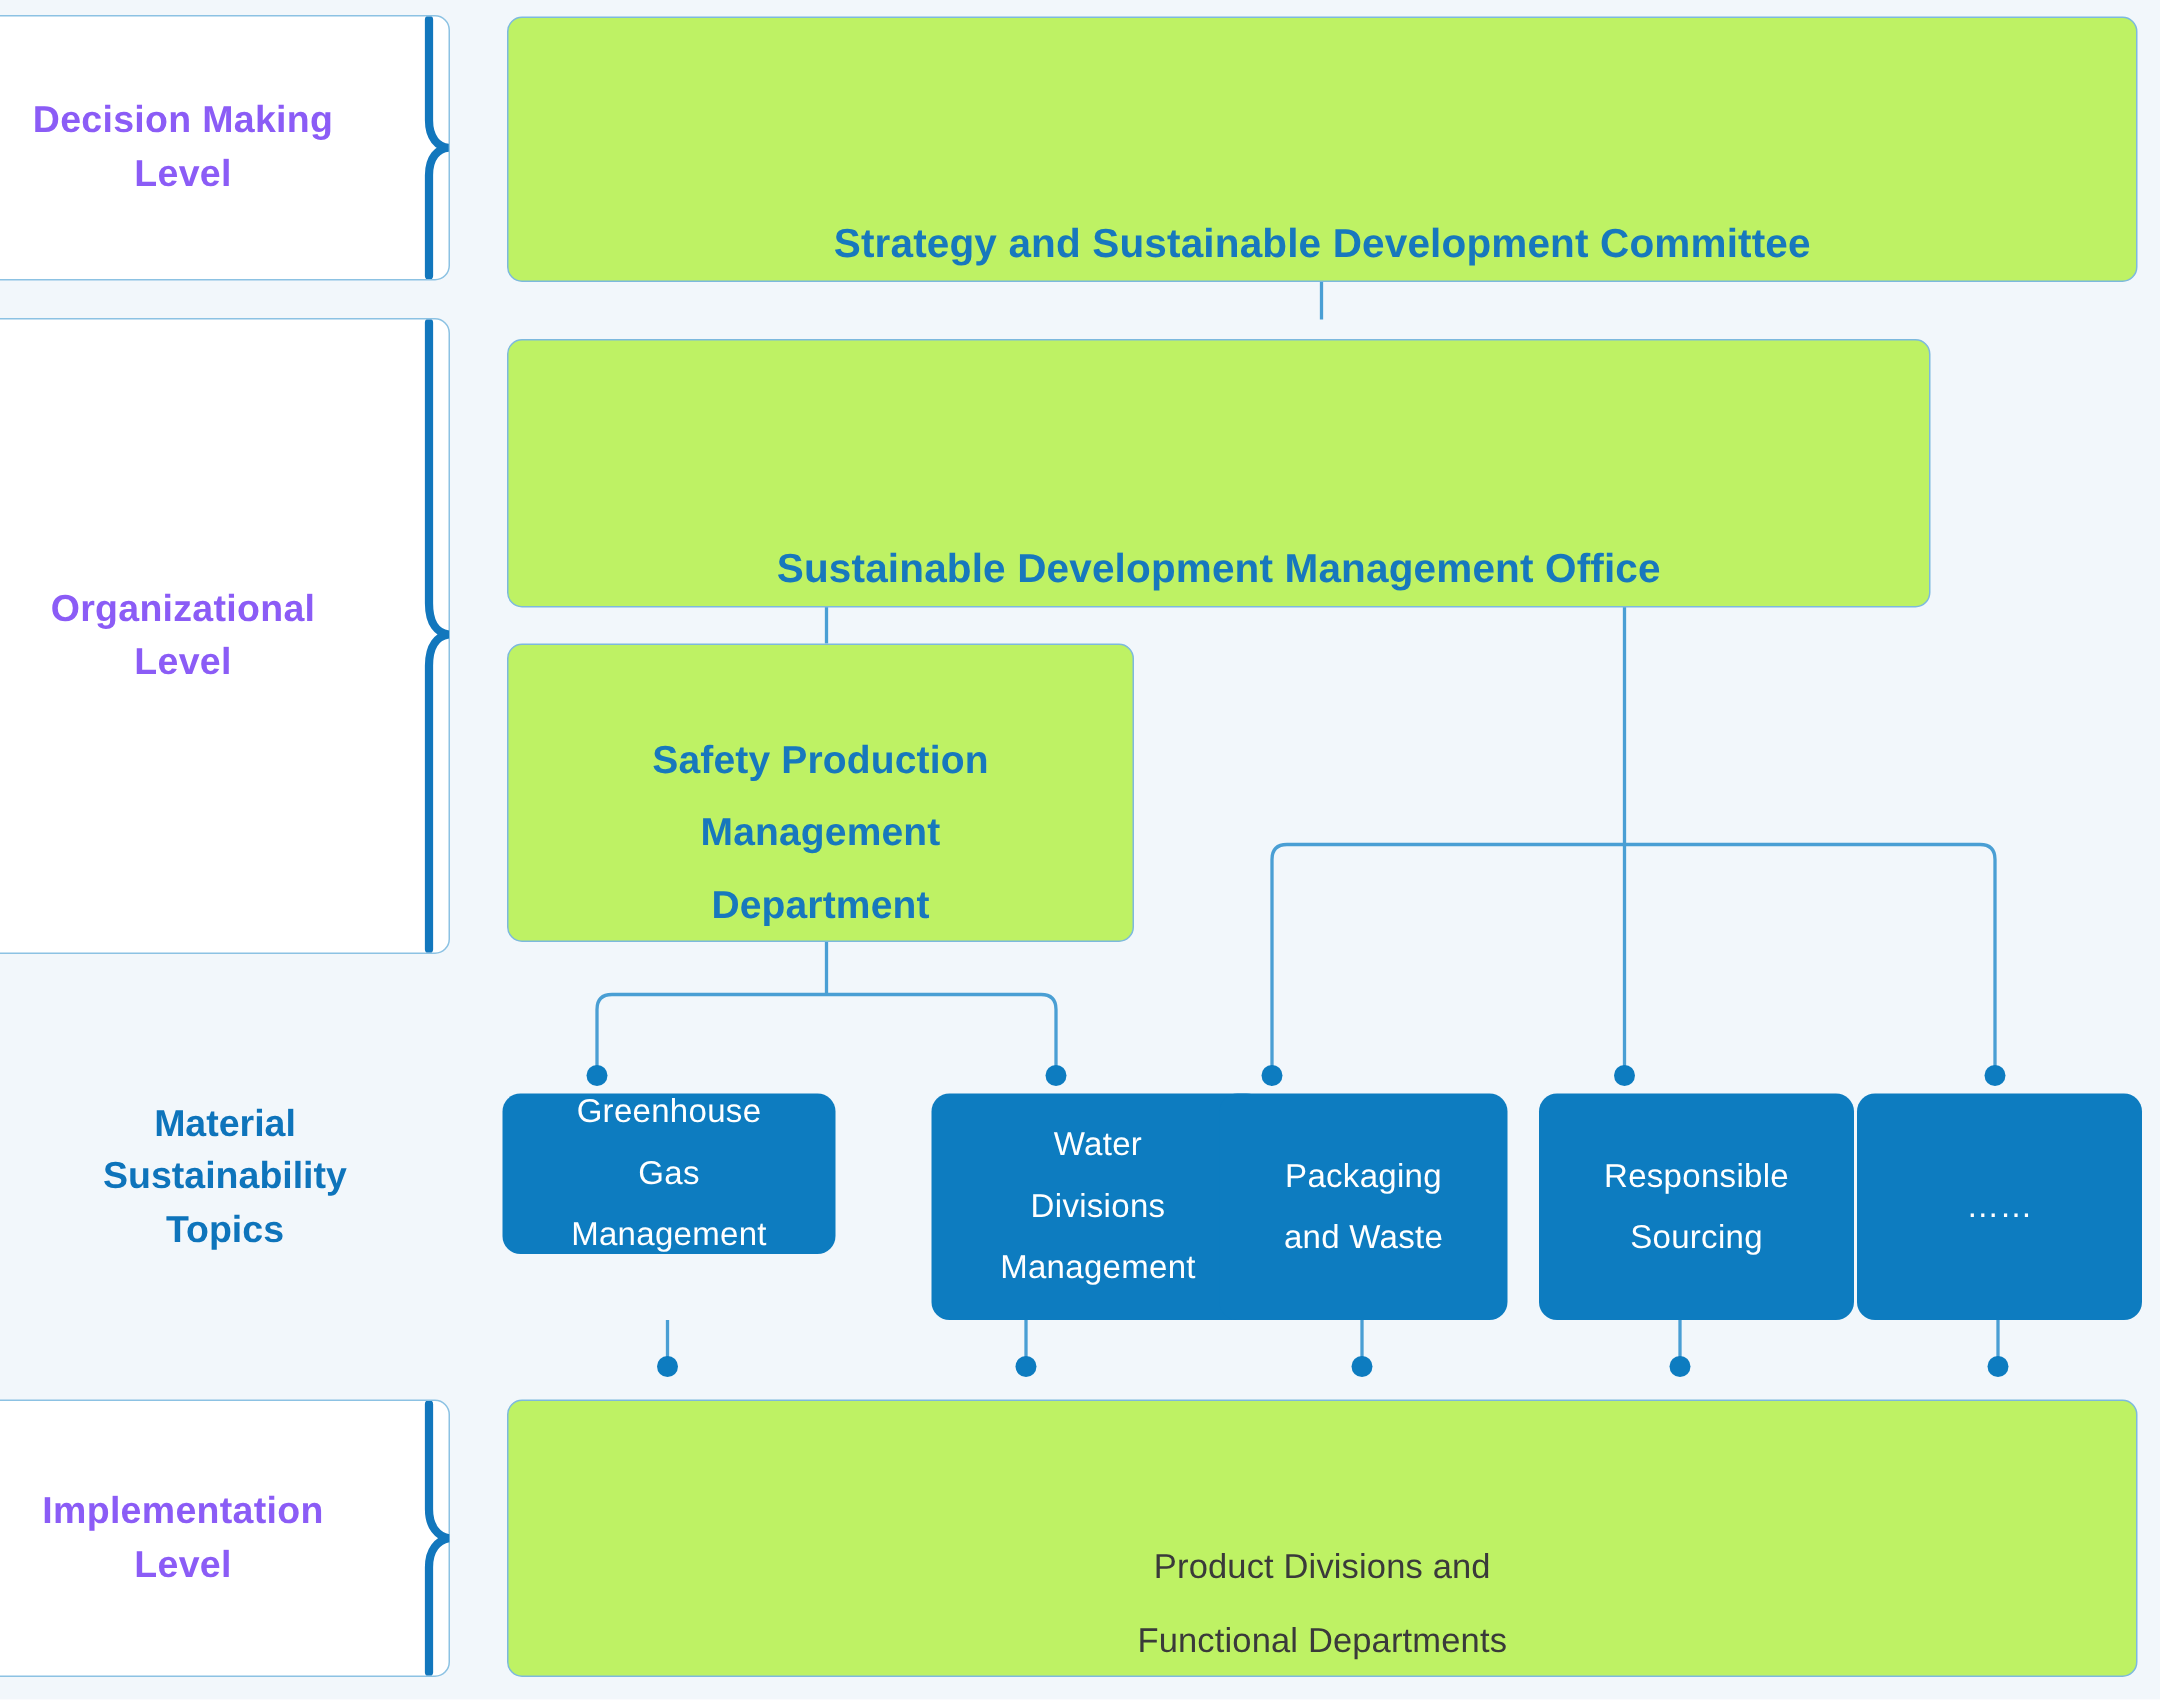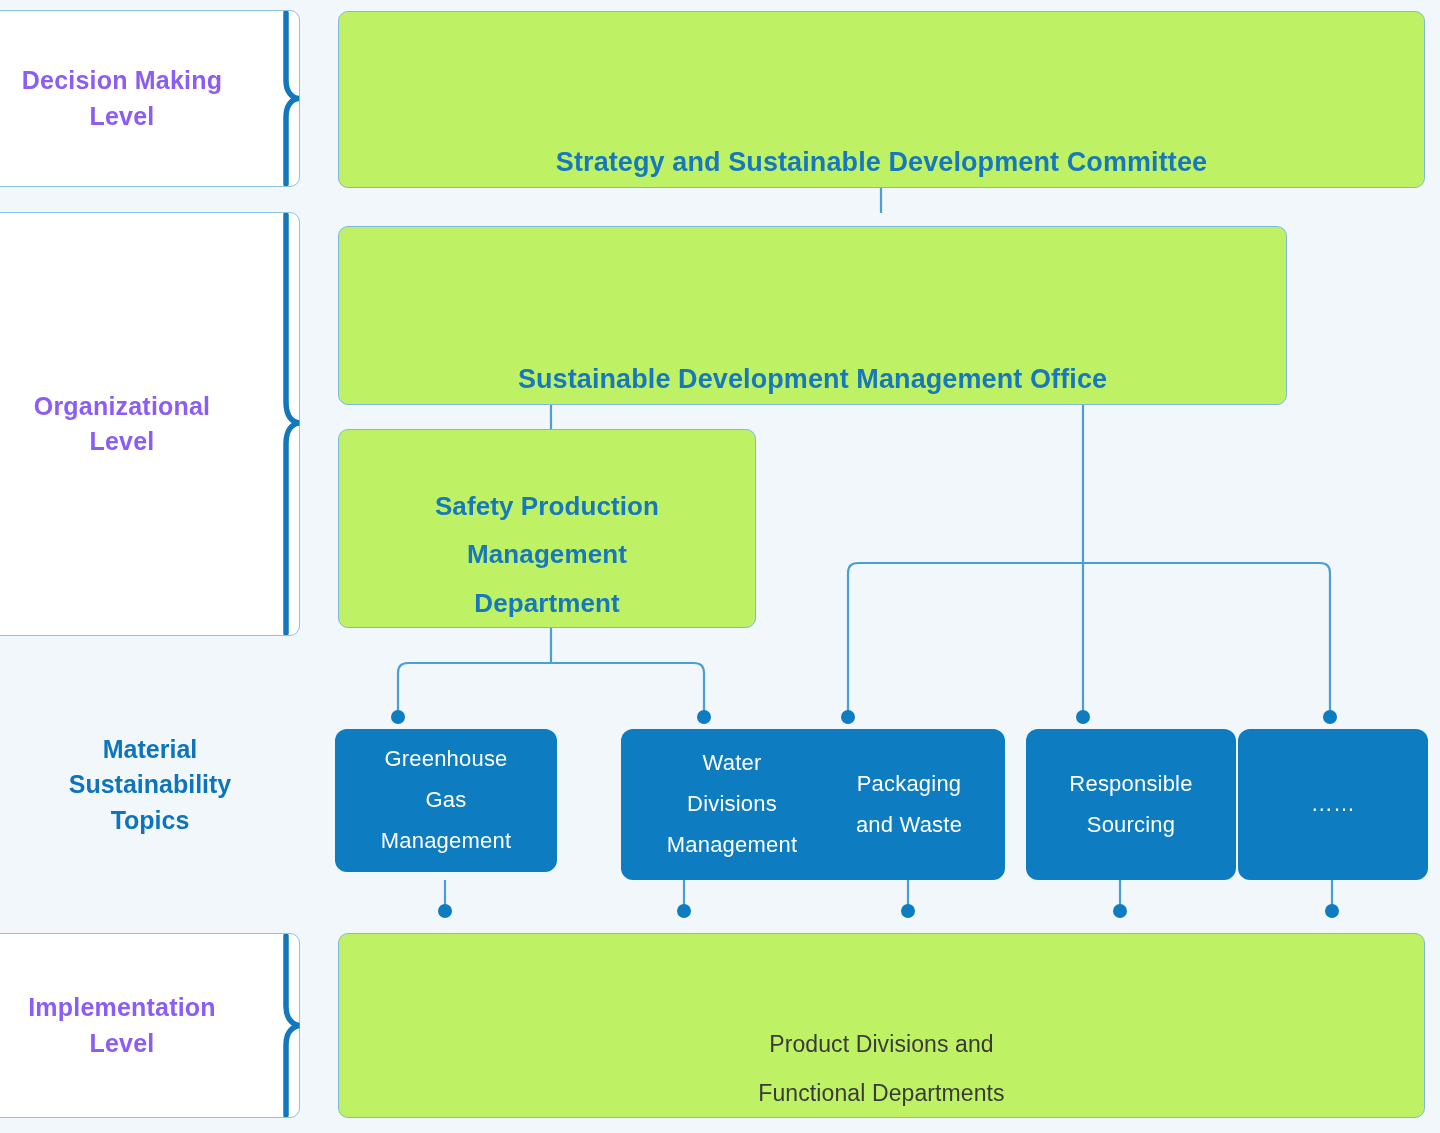--- a/index.html
+++ b/index.html
@@ -221,21 +221,21 @@
     </div>
   </div>
 
   <div class="node-box plain" style="left:338px; top:933px; width:1087px; height:185px;">
     <div class="node-text">
       <div>Product Divisions and</div>
       <div>Functional Departments</div>
     </div>
   </div>
 
-  <div class="topic-box" style="left:335px; top:729px; width:222px; height:143px;">
+  <div class="topic-box" style="left:335px; top:729px; width:222px; height:107px;">
     <div class="topic-text">
       <div>Greenhouse</div>
       <div>Gas</div>
       <div>Management</div>
     </div>
   </div>
 
   <div class="topic-box" style="left:573px; top:729px; width:222px; height:151px;margin-left:48px;">
     <div class="topic-text">
       <div>Water</div>

